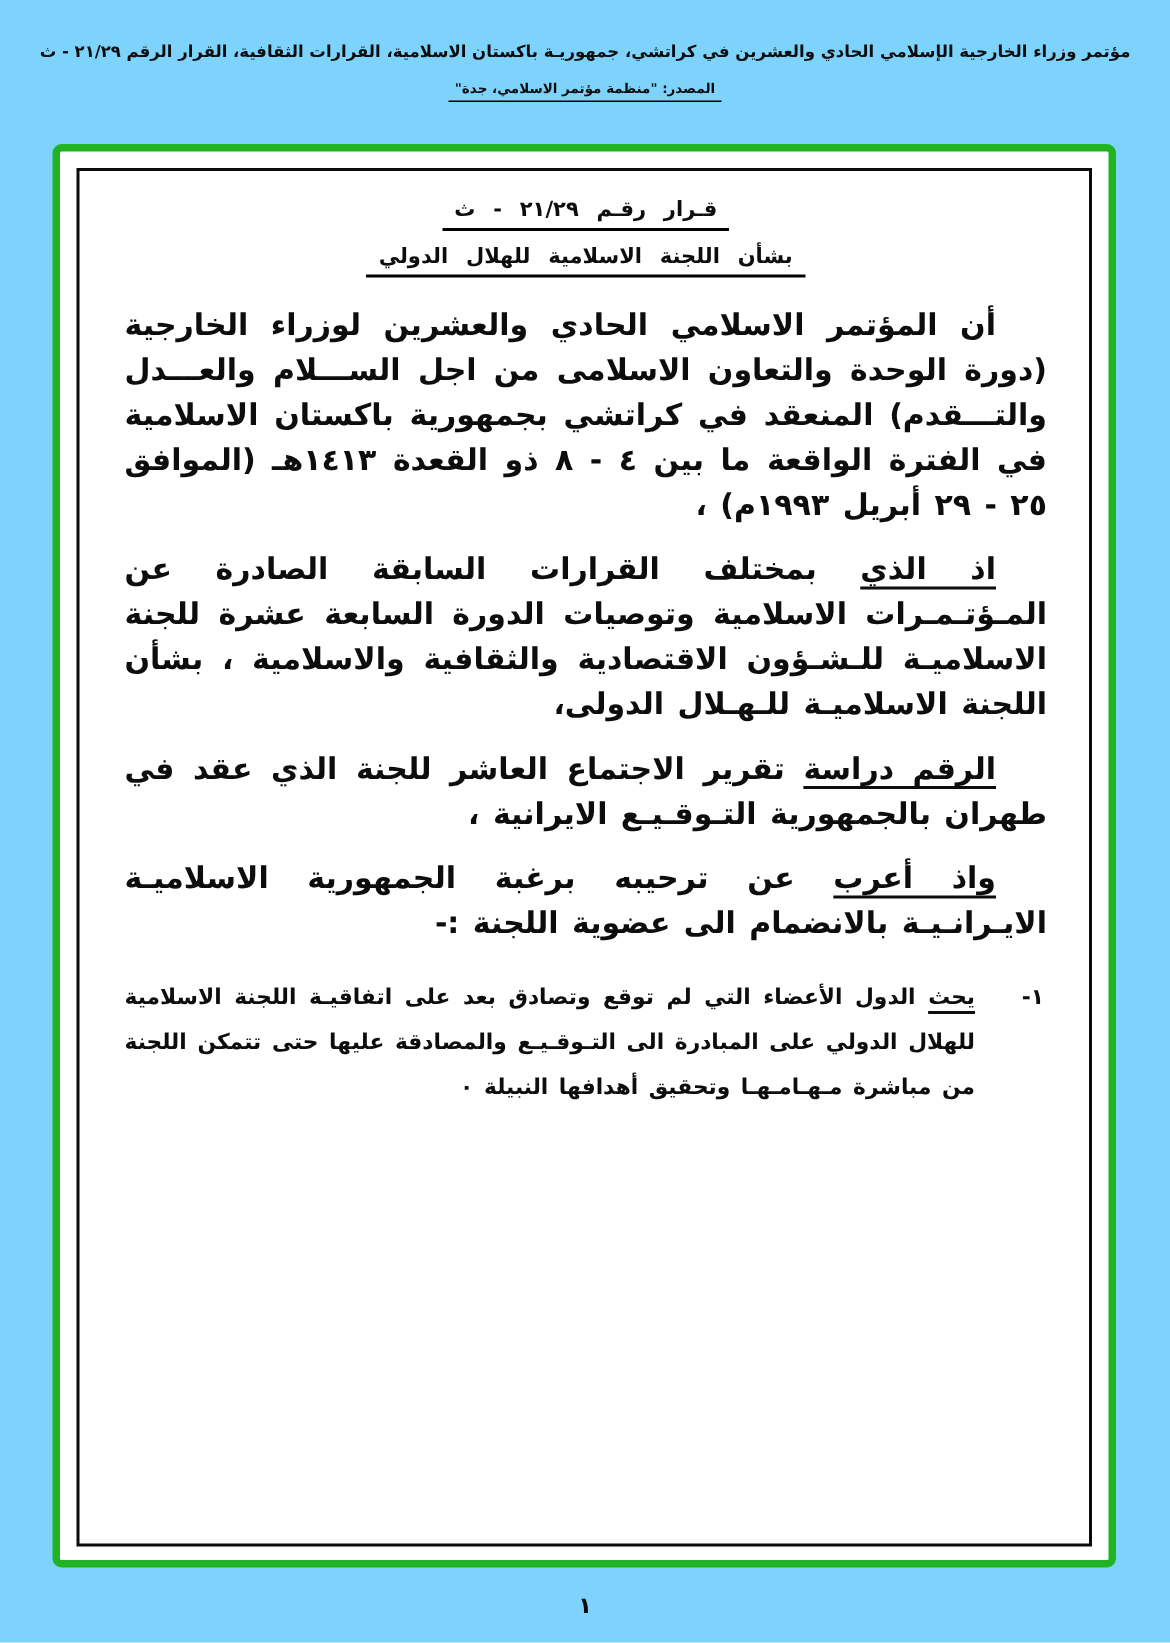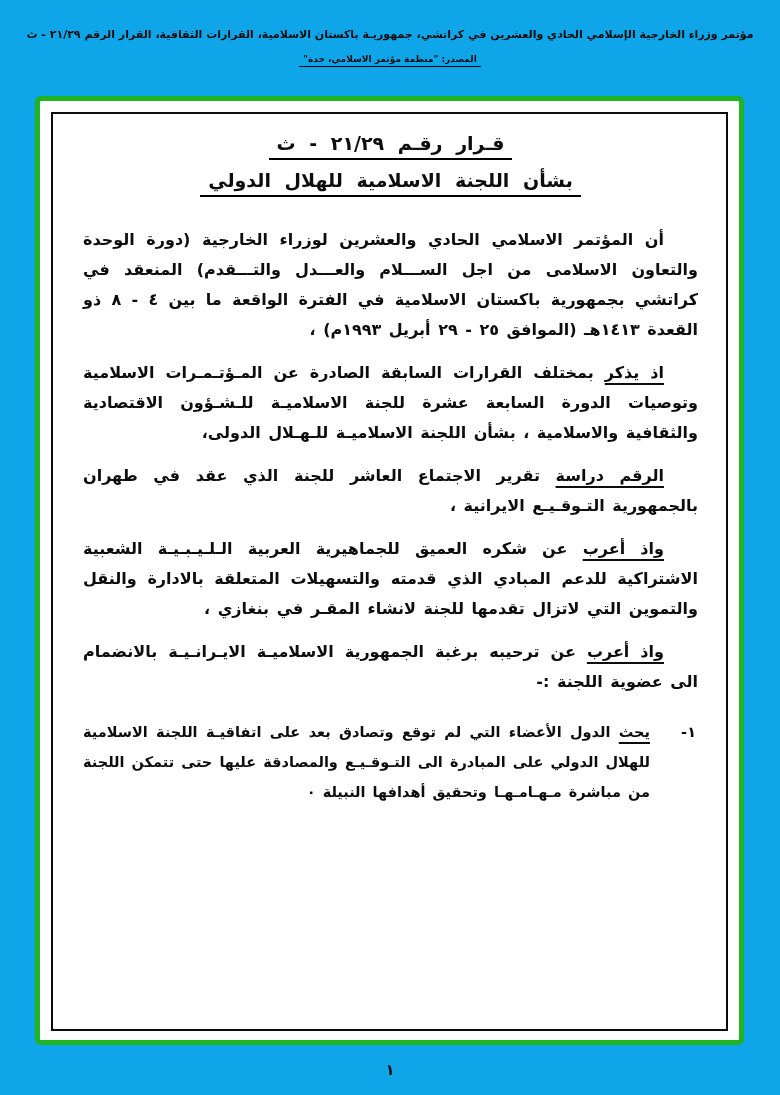--- a/index.html
+++ b/index.html
@@ -4,21 +4,21 @@
 <style>
   * { box-sizing: border-box; margin: 0; padding: 0; }
   html, body { width: 780px; height: 1095px; }
   body {
     background: #fdfdfb;
     font-family: "DejaVu Sans", sans-serif;
     color: #0d0d0d;
     position: relative;
     overflow: hidden;
   }
-  .page { position: absolute; inset: 0; background: #0ea5e9; }
+  .page { position: absolute; inset: 0; background: #7dd3fc; }
 
   
   .doc-header {
     position: absolute;
     top: 28px; left: 10px; right: 10px;
     text-align: center;
     direction: rtl;
   }
   .header-line1 {
     font-size: 11px;
@@ -50,34 +50,34 @@
     top: 11px; left: 11px; right: 11px; bottom: 9px;
     border: 2px solid #0b0b0b;
     padding: 12px 28px 8px 30px;
     direction: rtl;
     overflow: hidden;
   }
 
   .title-block {
     text-align: center;
     font-weight: bold;
-    font-size: 19px;
-    margin: 6px 0 28px;
+    font-size: 14px;
+    margin: 6px 0 16px;
   }
   .title-line { margin-bottom: 9px; }
   .title-underline {
     display: inline-block;
     border-bottom: 2px solid #000;
     padding: 0 8px 4px;
     word-spacing: 7px;
     letter-spacing: 0.5px;
   }
 
   .para {
-    font-size: 16px;
+    font-size: 20px;
     font-weight: bold;
     line-height: 30px;
     text-align: justify;
     text-indent: 34px;
     margin-top: 13px;
     word-spacing: 2px;
   }
   .lead {
     text-decoration: underline;
     text-decoration-thickness: 2px;
@@ -129,31 +129,28 @@
         <div class="title-line">
           <span class="title-underline">بشأن اللجنة الاسلامية للهلال الدولي</span>
         </div>
       </div>
 
       <p class="para">
         <span>أن المؤتمر الاسلامي الحادي والعشرين لوزراء الخارجية (دورة الوحدة والتعاون الاسلامى من اجل الســـلام والعـــدل والتـــقدم) المنعقد في كراتشي بجمهورية باكستان الاسلامية في الفترة الواقعة ما بين ٤ - ٨ ذو القعدة ١٤١٣هـ (الموافق ٢٥ - ٢٩ أبريل ١٩٩٣م) ،</span>
       </p>
 
       <p class="para">
-        <span class="lead">اذ يذكر</span><span> بمختلف القرارات السابقة الصادرة عن المـؤتـمـرات الاسلامية وتوصيات الدورة السابعة عشرة للجنة الاسلاميـة للـشـؤون الاقتصادية والثقافية والاسلامية ، بشأن اللجنة الاسلاميـة للـهـلال الدولى،</span>
+        <span class="lead">اذ الذي</span><span> بمختلف القرارات السابقة الصادرة عن المـؤتـمـرات الاسلامية وتوصيات الدورة السابعة عشرة للجنة الاسلاميـة للـشـؤون الاقتصادية والثقافية والاسلامية ، بشأن اللجنة الاسلاميـة للـهـلال الدولى،</span>
       </p>
 
       <p class="para">
         <span class="lead">الرقم دراسة</span><span> تقرير الاجتماع العاشر للجنة الذي عقد في طهران بالجمهورية التـوقـيـع الايرانية ،</span>
       </p>
 
 
-      <p class="para">
-        <span class="lead">واذ أعرب</span><span> عن شكره العميق للجماهيرية العربية الـلـيـبـيـة الشعبية الاشتراكية للدعم المبادي الذي قدمته والتسهيلات المتعلقة بالادارة والنقل والتموين التي لاتزال تقدمها للجنة لانشاء المقـر في بنغازي ،</span>
-      </p>
 
       <p class="para">
         <span class="lead">واذ أعرب</span><span> عن ترحيبه برغبة الجمهورية الاسلاميـة الايـرانـيـة بالانضمام الى عضوية اللجنة :-</span>
       </p>
 
       <div class="list-item">
         <span class="list-number">١-</span>
         <span class="lead">يحث</span><span> الدول الأعضاء التي لم توقع وتصادق بعد على اتفاقيـة اللجنة الاسلامية للهلال الدولي على المبادرة الى التـوقـيـع والمصادقة عليها حتى تتمكن اللجنة من مباشرة مـهـامـهـا وتحقيق أهدافها النبيلة ٠</span>
       </div>
 

